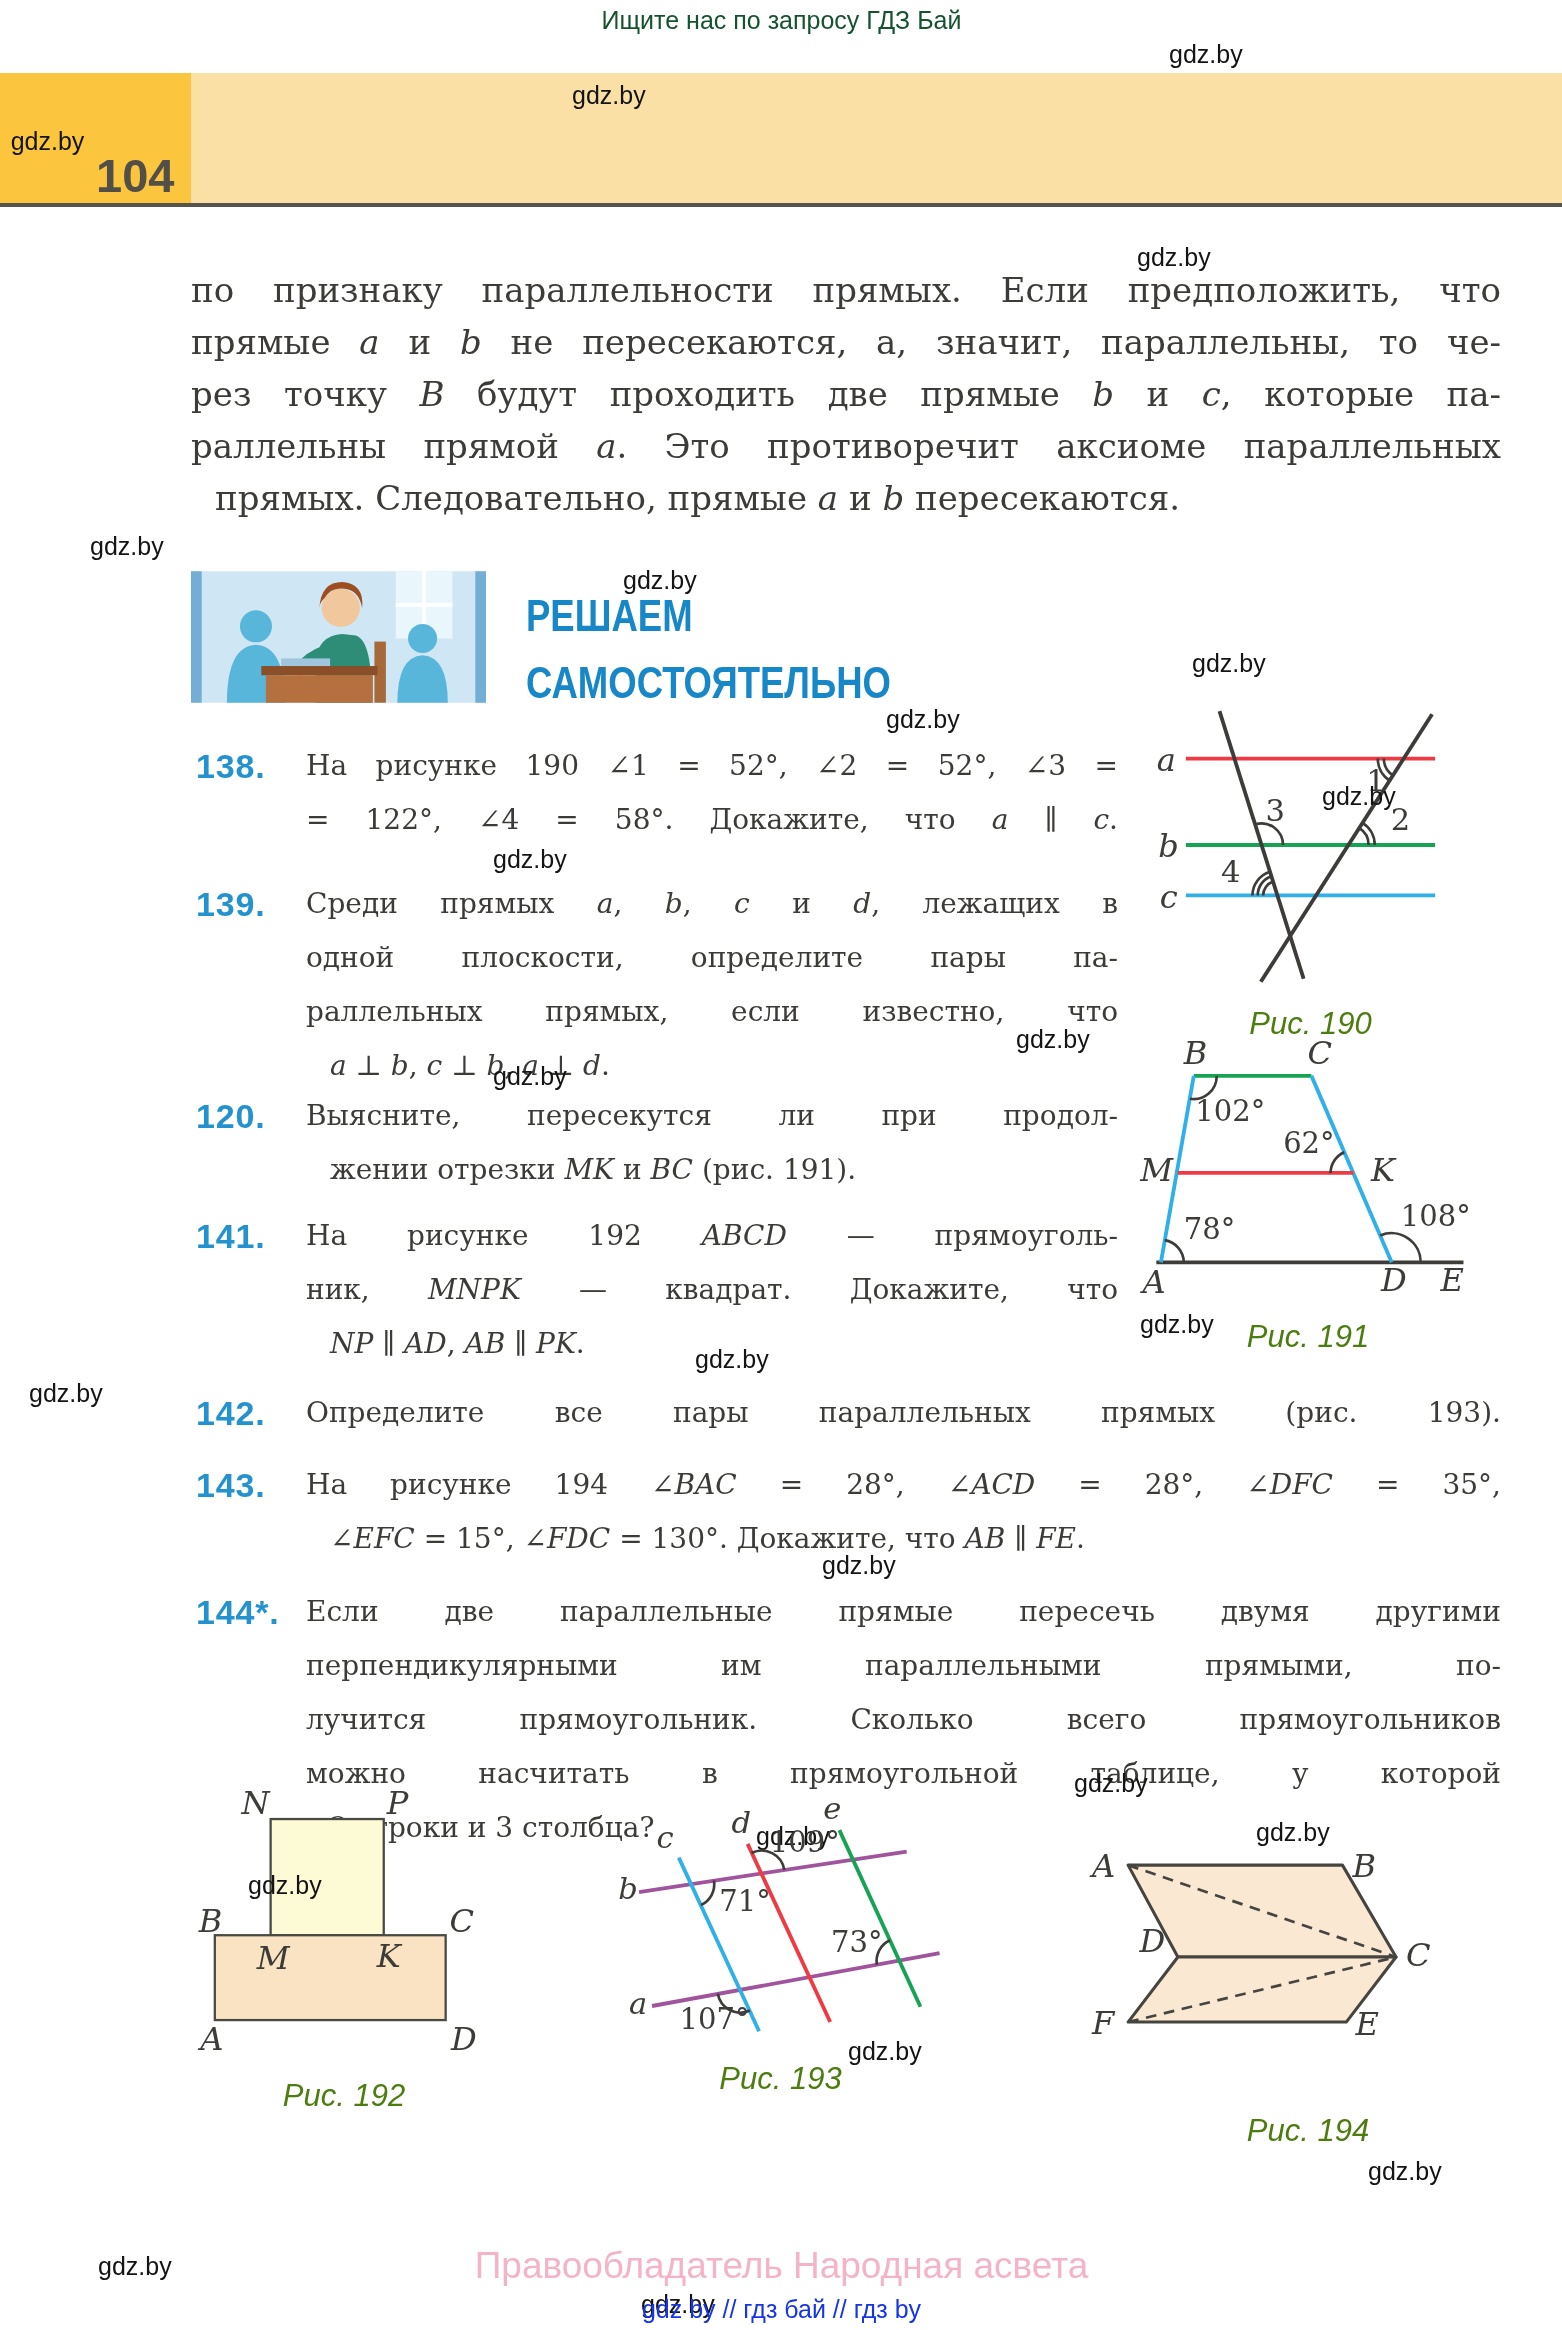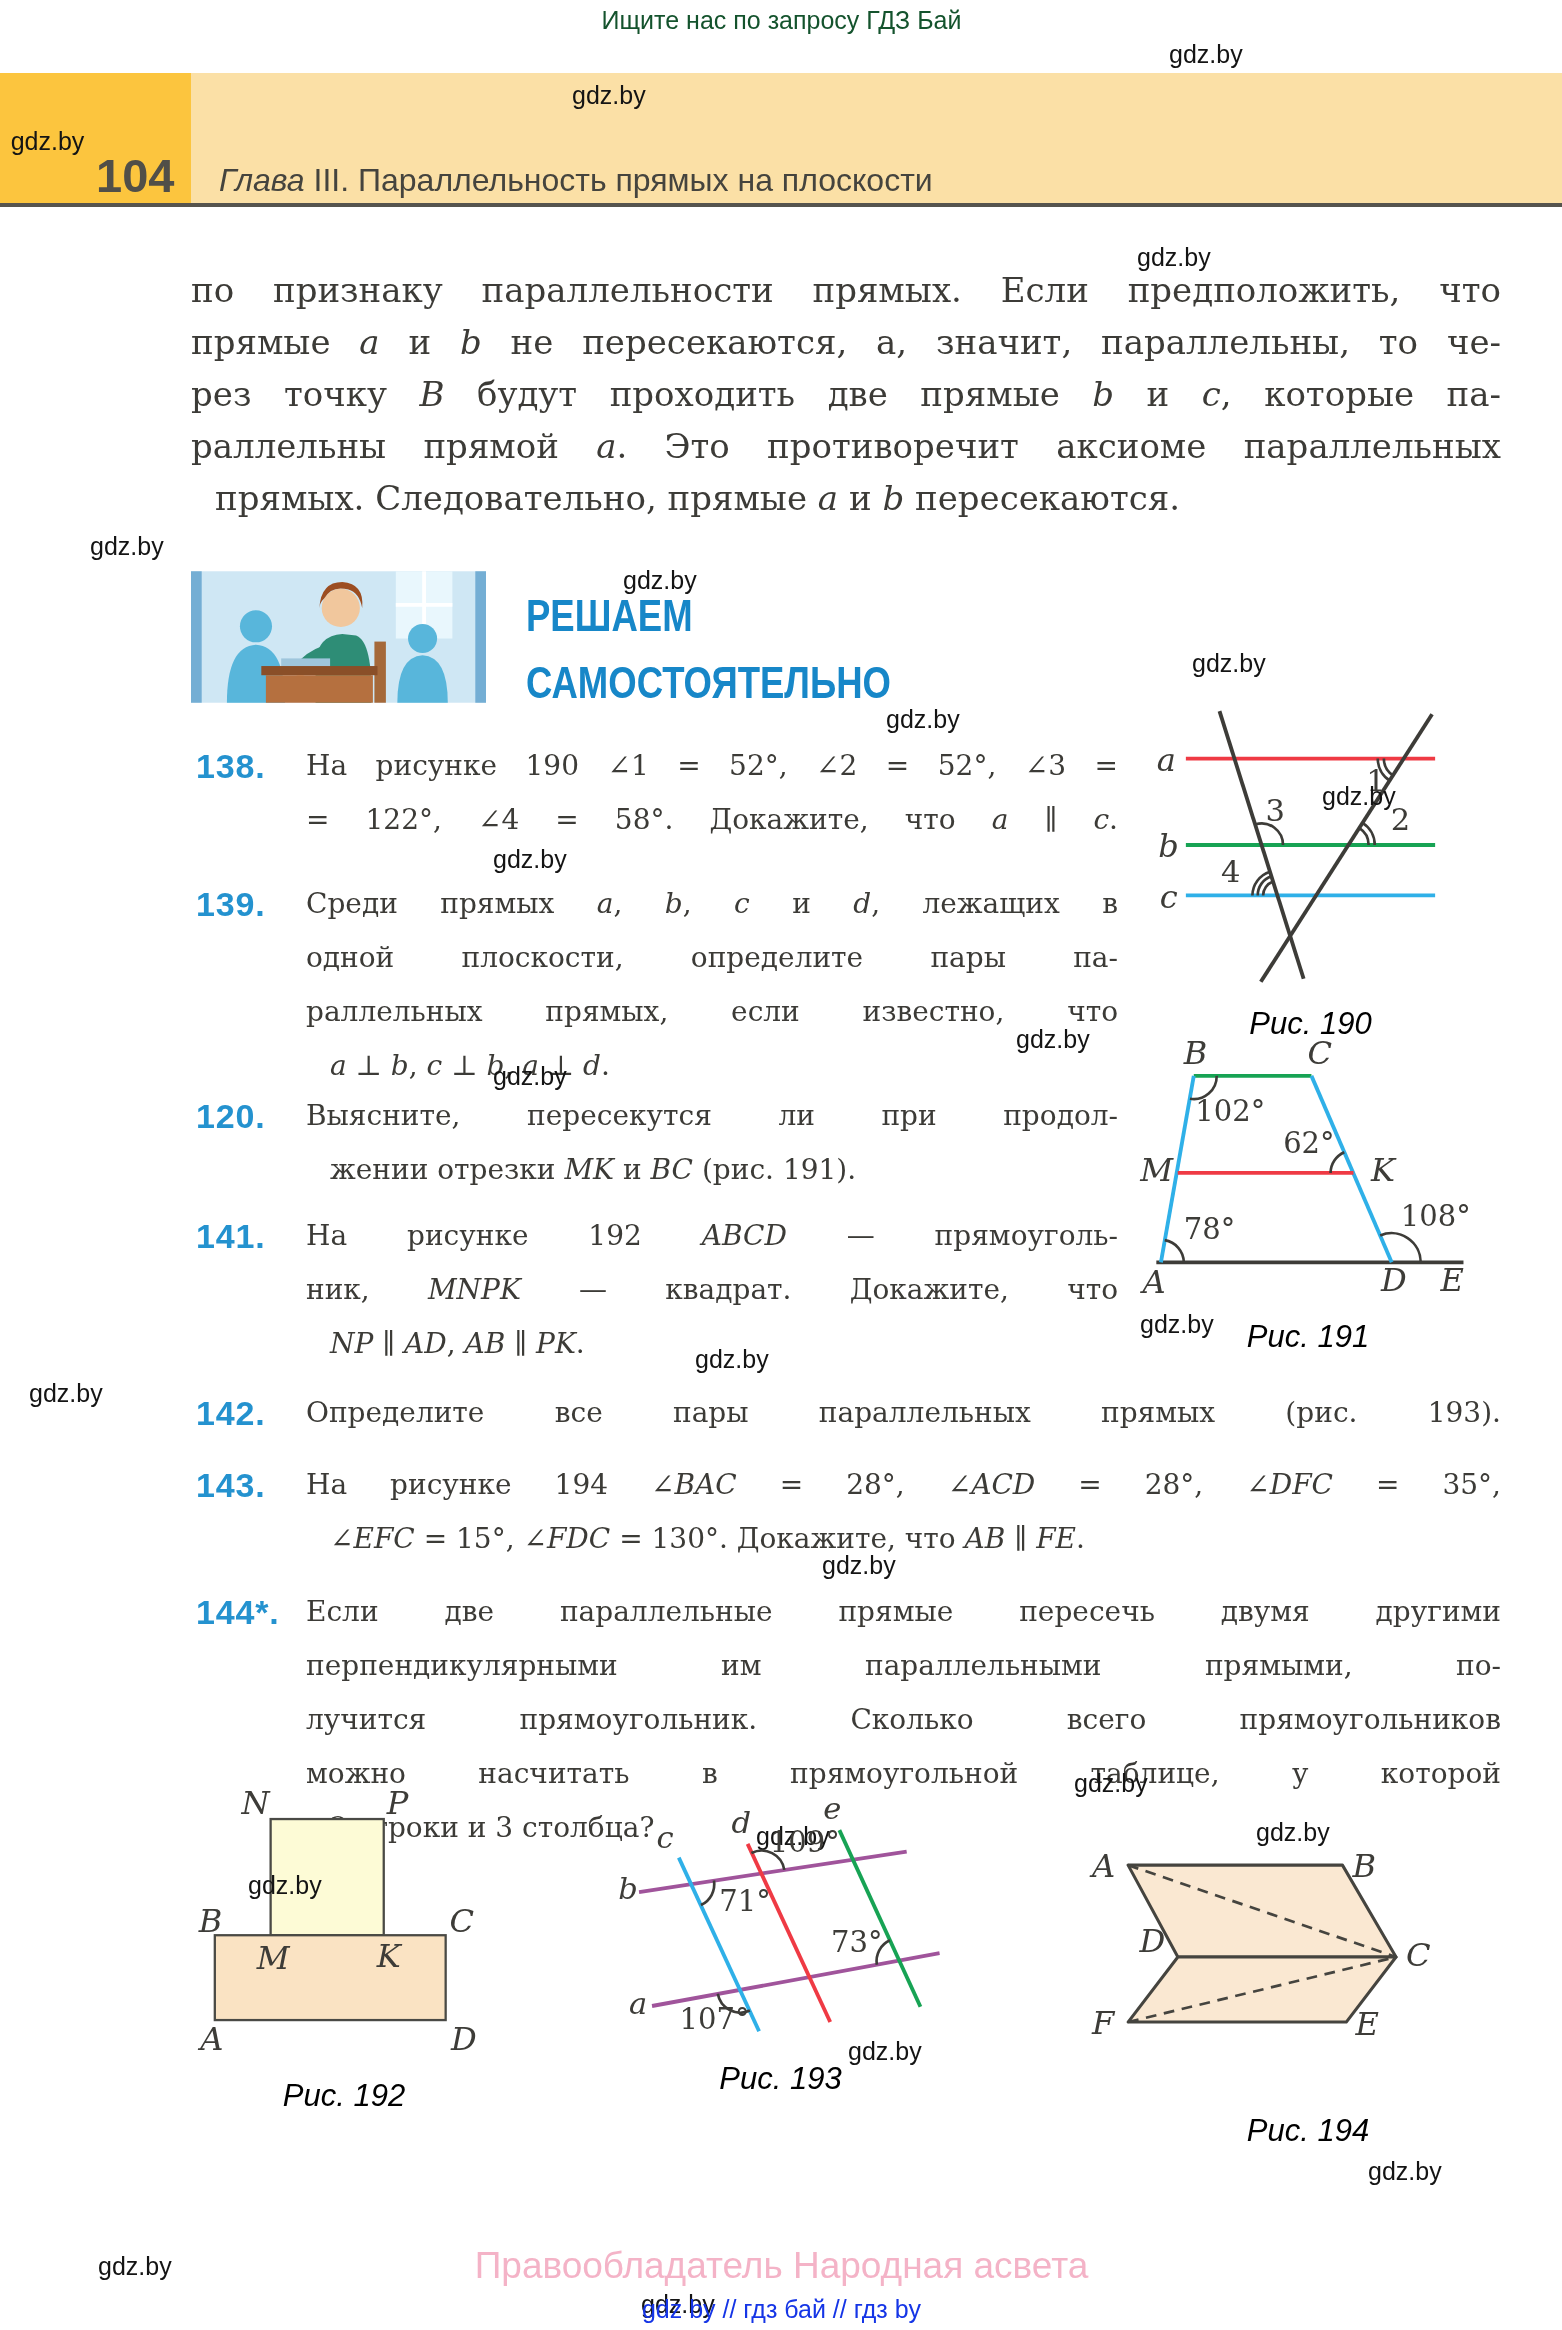--- a/index.html
+++ b/index.html
@@ -30,21 +30,21 @@
   .problem{position:absolute;left:0;width:1563px;}
   .prob-num{position:absolute;left:196px;top:0;font:700 34px "Liberation Sans",sans-serif;
             color:#2492cf;line-height:54px;letter-spacing:0.8px;}
   .ptext{position:absolute;left:306px;top:0;}
   .narrow{width:812px;}
   .wide{width:1195px;}
   .pl{height:54px;line-height:54px;font-size:28px;}
   
   .figure{position:absolute;}
   .figcap{position:absolute;left:0;width:100%;text-align:center;
-          font:italic 500 31px "Liberation Sans",sans-serif;color:#000000;}
+          font:italic 500 31px "Liberation Sans",sans-serif;color:#4d7c0f;}
   svg text{font-family:"DejaVu Serif",serif;fill:#3d3c38;}
   .flabel{font-size:42px;font-style:italic;}
   .fsmall{font-size:40px;font-style:italic;}
   .fang{font-size:38px;font-style:normal;}
   .fnum{font-size:40px;font-style:normal;}
   
   .footer-pink{position:absolute;top:2245px;left:0;width:100%;text-align:center;
                font:400 37px "Liberation Sans",sans-serif;color:#f4b3c7;}
   .footer-links{position:absolute;top:2295px;left:0;width:100%;text-align:center;
                 font:400 25px "Liberation Sans",sans-serif;color:#1535e6;}
@@ -56,21 +56,20 @@
 
   <div class="banner">Ищите нас по запросу ГДЗ Бай</div>
   <span class="wm" style="left:1169px;top:40px">gdz.by</span>
 
   <div class="band">
     <div class="band-dark"></div>
   </div>
   <span class="wm" style="left:10.7px;top:127px">gdz.by</span>
   <span class="wm" style="left:572px;top:81px">gdz.by</span>
   <div class="pagenum">104</div>
-  <div class="chapter"><span class="it">Глава</span><span> III. Параллельность прямых на плоскости</span></div>
 
   <div class="intro">
     <div class="il jl"><span>по признаку параллельности прямых. Если предположить, что</span></div>
     <div class="il jl"><span>прямые </span><span class="it">a</span><span> и </span><span class="it">b</span><span> не пересекаются, а, значит, параллельны, то че-</span></div>
     <div class="il jl"><span>рез точку </span><span class="it">B</span><span> будут проходить две прямые </span><span class="it">b</span><span> и </span><span class="it">c</span><span>, которые па-</span></div>
     <div class="il jl"><span>раллельны прямой </span><span class="it">a</span><span>. Это противоречит аксиоме параллельных</span></div>
     <div class="il ll"><span>прямых. Следовательно, прямые </span><span class="it">a</span><span> и </span><span class="it">b</span><span> пересекаются.</span></div>
   </div>
   <span class="wm" style="left:1137px;top:243px">gdz.by</span>
   <span class="wm" style="left:90px;top:532px">gdz.by</span>

